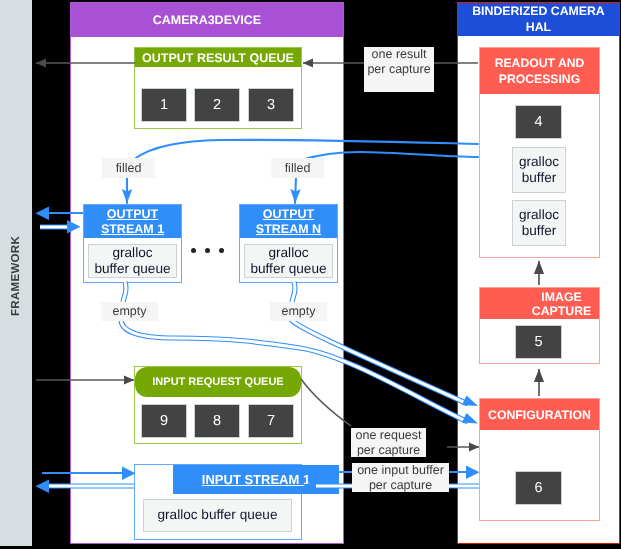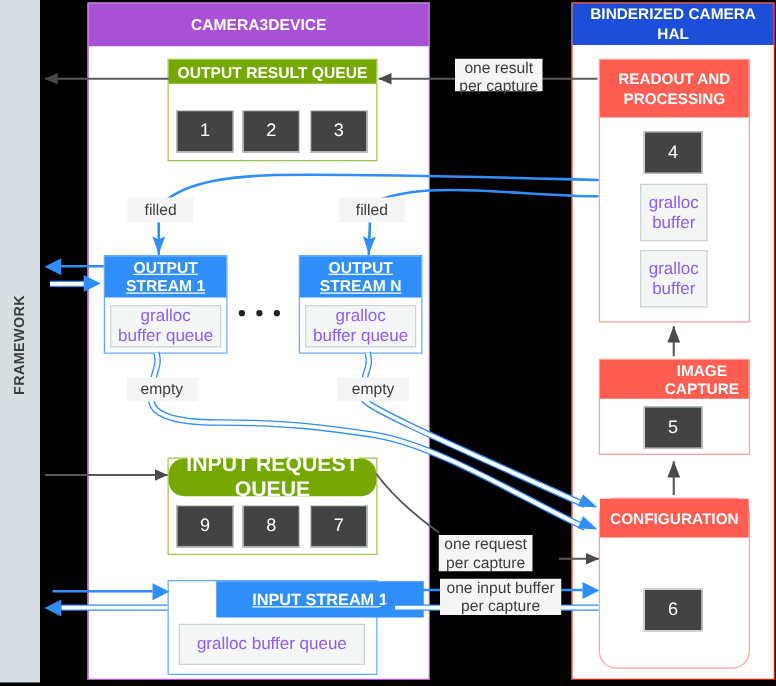--- a/index.html
+++ b/index.html
@@ -37,21 +37,21 @@
   .blue-head{background:#2f8efa;text-decoration:underline;}
   .red-card{border:1px solid #fba29b;}
   .red-head{background:#ff5c52;}
 
   
   .chip{position:absolute;background:#434343;border:1px solid #c9d3d6;
       color:#fff;font-size:14.5px;display:flex;align-items:center;justify-content:center;}
 
   
   .lightbox{position:absolute;background:#f4f6f6;border:1px solid #c9d3d6;
-      color:#8b5cf6;font-size:13.6px;display:flex;align-items:center;
+      color:#0f172a;font-size:13.6px;display:flex;align-items:center;
       justify-content:center;text-align:center;line-height:16.5px;}
 
   
   .flabel{position:absolute;background:#f5f5f5;color:#3c3c3c;font-size:12.5px;
       line-height:15px;text-align:center;white-space:pre;padding:1px 3px;}
 
   .dots{position:absolute;display:flex;gap:9px;}
   .dots i{width:5px;height:5px;border-radius:50%;background:#222;display:block;}
 
   svg.overlay{position:absolute;left:0;top:0;width:621px;height:549px;overflow:visible;}
@@ -91,21 +91,21 @@
   </div>
 
   <div class="abs card blue-card" id="osn" style="left:239px;top:204px;width:99px;height:79px;">
     <div class="card-head blue-head" style="height:33px;font-size:12.5px;white-space:pre;line-height:15px;">OUTPUT
 STREAM N</div>
   </div>
   <div class="abs lightbox" style="left:244px;top:244px;width:89px;height:34px;white-space:pre;">gralloc
 buffer queue</div>
 
   <div class="abs card green-card" id="irq" style="left:134px;top:366px;width:168px;height:78px;">
-    <div class="card-head green-head" style="height:30px;font-size:17px;border-radius:12px;">INPUT REQUEST QUEUE</div>
+    <div class="card-head green-head" style="height:30px;font-size:11px;border-radius:12px;">INPUT REQUEST QUEUE</div>
   </div>
   <div class="abs chip" style="left:141px;top:404px;width:46px;height:34px;">9</div>
   <div class="abs chip" style="left:194px;top:404px;width:46px;height:34px;">8</div>
   <div class="abs chip" style="left:248px;top:404px;width:46px;height:34px;">7</div>
 
   <div class="abs card blue-card" id="is1" style="left:134px;top:464px;width:168px;height:76px;">
     <div class="card-head blue-head" style="height:29px;font-size:13px;margin-left:38px;">INPUT STREAM 1</div>
   </div>
   <div class="abs lightbox" style="left:143px;top:499px;width:149px;height:33px;">gralloc buffer queue</div>
 
@@ -121,21 +121,21 @@
   <div class="abs lightbox" style="left:512px;top:147px;width:54px;height:46px;white-space:pre;">gralloc
 buffer</div>
   <div class="abs lightbox" style="left:512px;top:200px;width:54px;height:46px;white-space:pre;">gralloc
 buffer</div>
 
   <div class="abs card red-card" id="imgcap" style="left:479px;top:287px;width:121px;height:77px;">
     <div class="card-head red-head" style="height:31px;font-size:12.3px;padding-left:44px;">IMAGE CAPTURE</div>
   </div>
   <div class="abs chip" style="left:515px;top:325px;width:47px;height:34px;">5</div>
 
-  <div class="abs card red-card" id="config" style="left:479px;top:398px;width:121px;height:137px;border-radius:14px;">
+  <div class="abs card red-card" id="config" style="left:479px;top:398px;width:121px;height:123px;">
     <div class="card-head red-head" style="height:31px;font-size:12.3px;">CONFIGURATION</div>
   </div>
   <div class="abs chip" style="left:515px;top:471px;width:47px;height:34px;">6</div>
 
   <svg class="overlay" viewBox="0 0 621 549" xmlns="http://www.w3.org/2000/svg">
     <defs>
       <marker id="grayhead" markerWidth="14" markerHeight="11" refX="13" refY="5.5" orient="auto" markerUnits="userSpaceOnUse">
         <path d="M0,0.4 L13.2,5.5 L0,10.6 Z" fill="#4a4a4a"></path>
       </marker>
       <marker id="grayheadsm" markerWidth="11" markerHeight="10" refX="10.2" refY="5" orient="auto" markerUnits="userSpaceOnUse">
@@ -230,20 +230,20 @@
 
     <g>
       <line x1="539" y1="285" x2="539" y2="261" stroke="#595959" stroke-width="1.7" marker-end="url(#grayhead)"></line>
     </g>
   </svg>
 
   <div class="flabel" style="left:102px;top:158px;width:47px;height:18px;line-height:18px;">filled</div>
   <div class="flabel" style="left:271px;top:158px;width:47px;height:18px;line-height:18px;">filled</div>
   <div class="flabel" style="left:101px;top:302px;width:51px;height:17px;line-height:17.5px;">empty</div>
   <div class="flabel" style="left:270px;top:302px;width:51px;height:17px;line-height:17.5px;">empty</div>
-  <div class="flabel" style="left:364px;top:47px;width:70px;height:26px;padding:0;line-height:14.5px;">one result
+  <div class="flabel" style="left:364px;top:47px;width:70px;height:45px;padding:0;line-height:14.5px;">one result
 per capture</div>
   <div class="flabel" style="left:351px;top:428px;width:75px;height:29px;padding:0;line-height:14.5px;">one request
 per capture</div>
   <div class="flabel" style="left:352px;top:463px;width:97px;height:29px;padding:0;line-height:14.5px;">one input buffer
 per capture</div>
 
 </div>
 
 </body></html>

